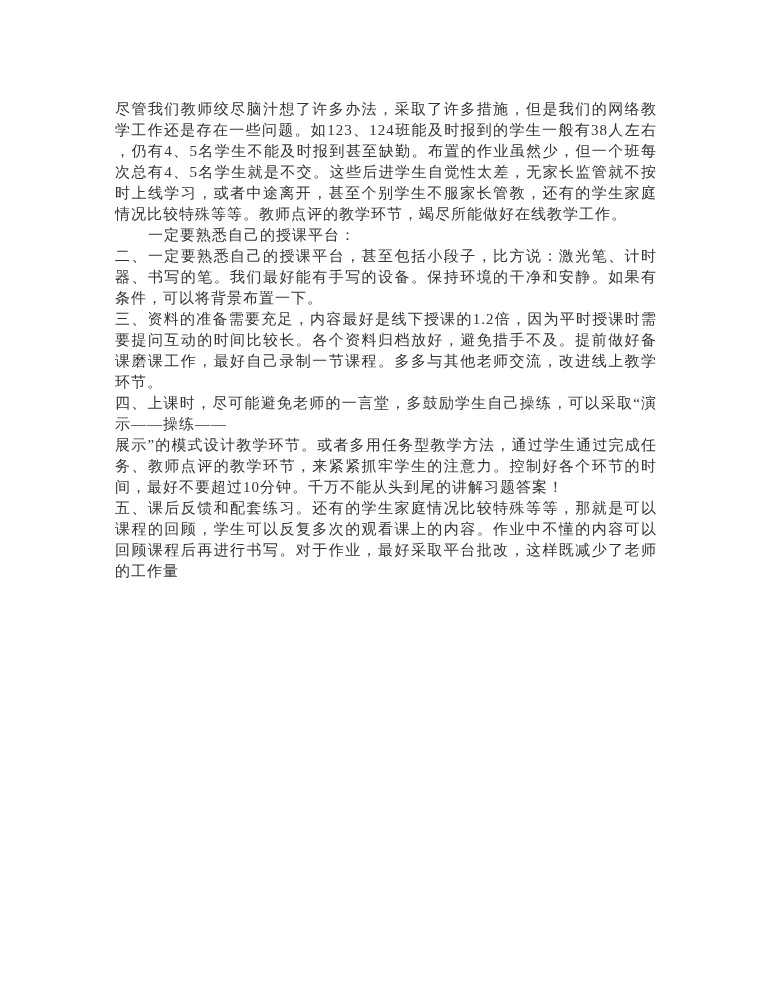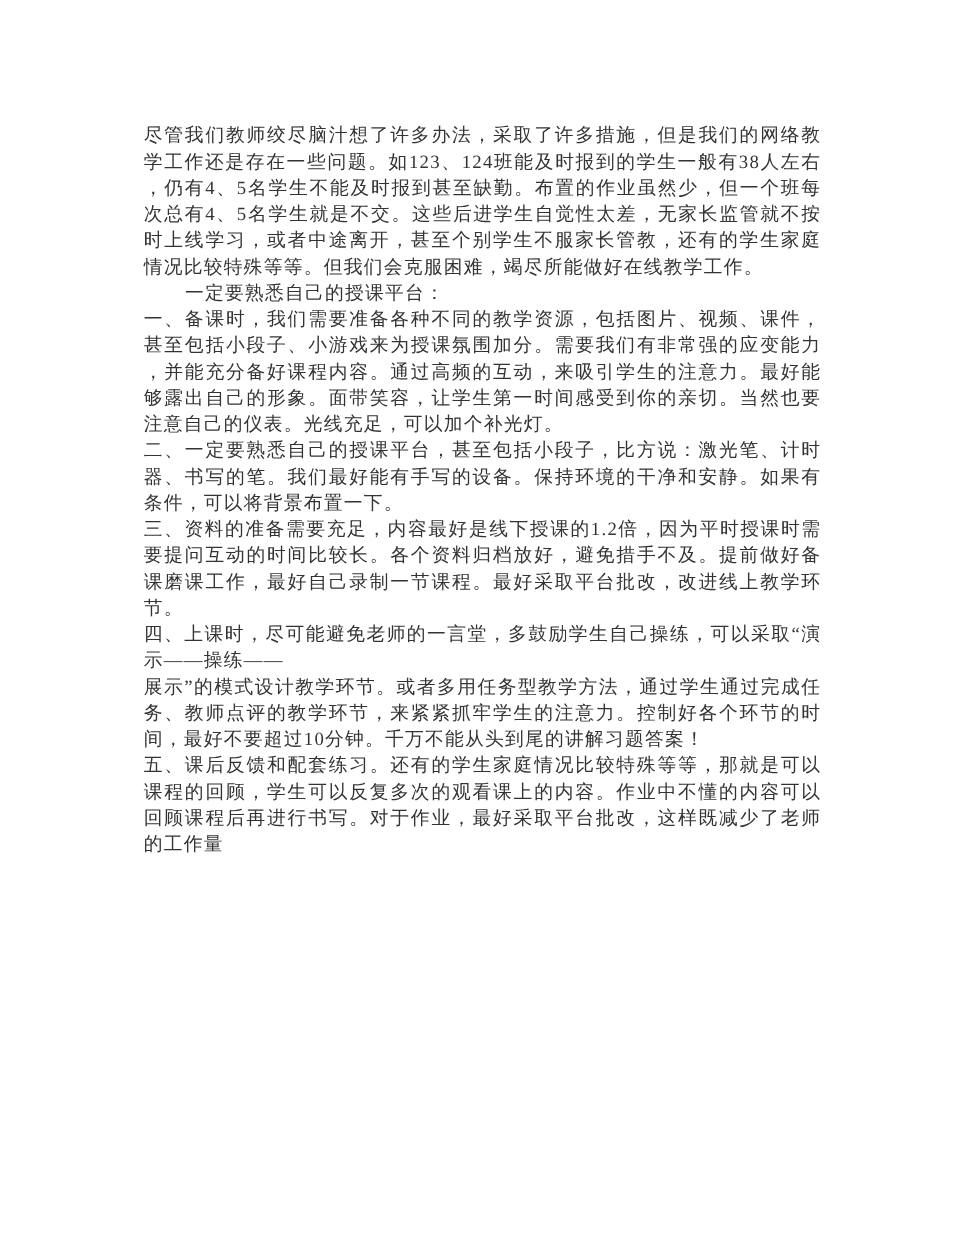--- a/index.html
+++ b/index.html
@@ -45,22 +45,21 @@
   .point-2        { margin-bottom: 22px; }
   .point-3        { margin-bottom: 27px; }
   .point-4        { margin-bottom: 20px; }
   .point-5        { margin-bottom: 0;    }
 </style>
 </head>
 <body>
 
 <div class="page">
   <div class="page-content">
-    <p class="para-lead">尽管我们教师绞尽脑汁想了许多办法，采取了许多措施，但是我们的网络教学工作还是存在一些问题。如123、124班能及时报到的学生一般有38人左右，仍有4、5名学生不能及时报到甚至缺勤。布置的作业虽然少，但一个班每次总有4、5名学生就是不交。这些后进学生自觉性太差，无家长监管就不按时上线学习，或者中途离开，甚至个别学生不服家长管教，还有的学生家庭情况比较特殊等等。但我们会克服困难，竭尽所能做好在线教学工作。</p>
+    <p class="para-lead">尽管我们教师绞尽脑汁想了许多办法，采取了许多措施，但是我们的网络教学工作还是存在一些问题。如123、124班能及时报到的学生一般有38人左右，仍有4、5名学生不能及时报到甚至缺勤。布置的作业虽然少，但一个班每次总有4、5名学生就是不交。这些后进学生自觉性太差，无家长监管就不按时上线学习，或者中途离开，甚至个别学生不服家长管教，还有的学生家庭情况比较特殊等等。教师点评的教学环节，竭尽所能做好在线教学工作。</p>
     <p class="intro-line">一定要熟悉自己的授课平台：</p>
-    <p class="point-1">一、备课时，我们需要准备各种不同的教学资源，包括图片、视频、课件，甚至包括小段子、小游戏来为授课氛围加分。需要我们有非常强的应变能力，并能充分备好课程内容。通过高频的互动，来吸引学生的注意力。最好能够露出自己的形象。面带笑容，让学生第一时间感受到你的亲切。当然也要注意自己的仪表。光线充足，可以加个补光灯。</p>
     <p class="point-2">二、一定要熟悉自己的授课平台，甚至包括小段子，比方说：激光笔、计时器、书写的笔。我们最好能有手写的设备。保持环境的干净和安静。如果有条件，可以将背景布置一下。</p>
-    <p class="point-3">三、资料的准备需要充足，内容最好是线下授课的1.2倍，因为平时授课时需要提问互动的时间比较长。各个资料归档放好，避免措手不及。提前做好备课磨课工作，最好自己录制一节课程。最好采取平台批改，改进线上教学环节。</p>
+    <p class="point-3">三、资料的准备需要充足，内容最好是线下授课的1.2倍，因为平时授课时需要提问互动的时间比较长。各个资料归档放好，避免措手不及。提前做好备课磨课工作，最好自己录制一节课程。多多与其他老师交流，改进线上教学环节。</p>
     <p class="point-4">四、上课时，尽可能避免老师的一言堂，多鼓励学生自己操练，可以采取“演示——操练——
 展示”的模式设计教学环节。或者多用任务型教学方法，通过学生通过完成任务、教师点评的教学环节，来紧紧抓牢学生的注意力。控制好各个环节的时间，最好不要超过10分钟。千万不能从头到尾的讲解习题答案！</p>
     <p class="point-5">五、课后反馈和配套练习。还有的学生家庭情况比较特殊等等，那就是可以课程的回顾，学生可以反复多次的观看课上的内容。作业中不懂的内容可以回顾课程后再进行书写。对于作业，最好采取平台批改，这样既减少了老师的工作量</p>
   </div>
 </div>
 
 </body></html>

